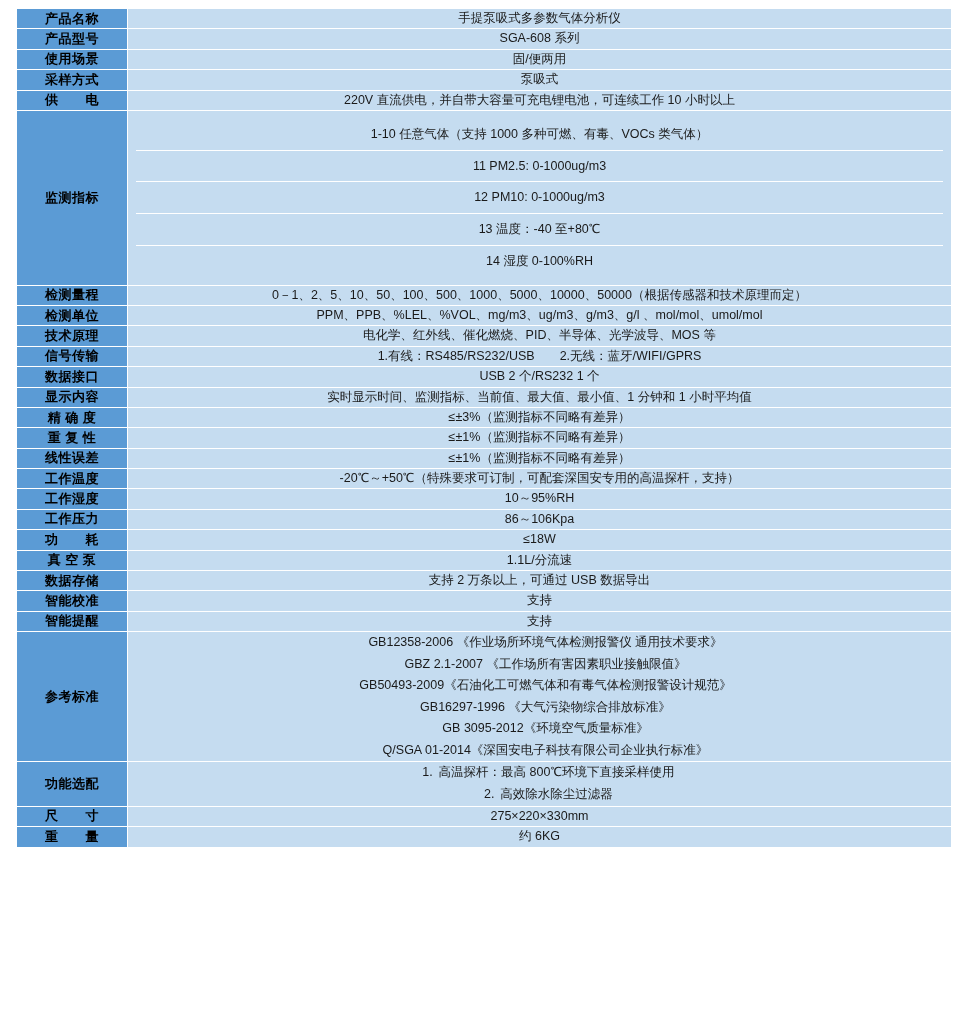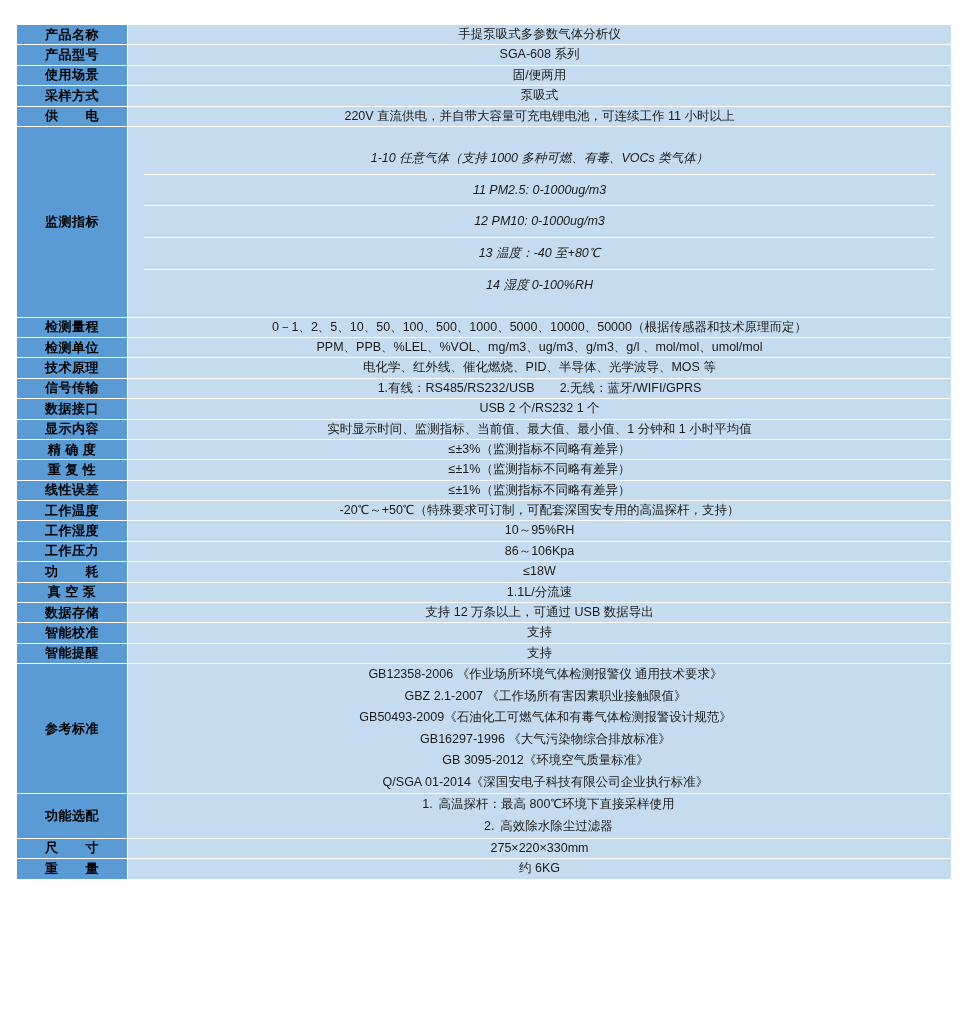--- a/index.html
+++ b/index.html
@@ -7,21 +7,21 @@
     padding: 0;
     background: #ffffff;
   }
   body {
     font-family: "Liberation Sans", sans-serif;
     width: 968px;
   }
   table.spec {
     border-collapse: collapse;
     width: 936px;
-    margin: 24px 16px 0 16px;
+    margin: 8px 16px 0 16px;
     table-layout: fixed;
   }
   table.spec td {
     border: 1px solid #ffffff;
     padding: 0;
     vertical-align: middle;
   }
   td.label {
     width: 110px;
     background: #5b9bd5;
@@ -34,22 +34,21 @@
   }
   td.value {
     background: #c5dcf0;
     color: #1a1a1a;
     font-size: 12.5px;
     padding: 6px 8px;
     line-height: 1.55;
     text-align: center;
   }
   td.value.multi {
-    padding: 16px;
-    font-style: italic;
+    padding: 8px;
   }
   .sub-row {
     padding: 6px 8px;
     border-bottom: 1px solid #ffffff;
     font-size: 12.5px;
     line-height: 1.5;
   }
   .sub-row:last-child {
     border-bottom: none;
   }
@@ -90,21 +89,21 @@
       <td class="value">固/便两用</td>
     </tr>
 
     <tr>
       <td class="label">采样方式</td>
       <td class="value">泵吸式</td>
     </tr>
 
     <tr>
       <td class="label">供　　电</td>
-      <td class="value">220V 直流供电，并自带大容量可充电锂电池，可连续工作 11 小时以上</td>
+      <td class="value">220V 直流供电，并自带大容量可充电锂电池，可连续工作 10 小时以上</td>
     </tr>
 
     <tr>
       <td class="label">监测指标</td>
       <td class="value multi">
         <div class="sub-row">1-10 任意气体（支持 1000 多种可燃、有毒、VOCs 类气体）</div>
         <div class="sub-row">11 PM2.5: 0-1000ug/m3</div>
         <div class="sub-row">12 PM10: 0-1000ug/m3</div>
         <div class="sub-row">13 温度：-40 至+80℃</div>
         <div class="sub-row">14 湿度 0-100%RH</div>
@@ -178,21 +177,21 @@
       <td class="value">≤18W</td>
     </tr>
 
     <tr>
       <td class="label">真  空  泵</td>
       <td class="value">1.1L/分流速</td>
     </tr>
 
     <tr>
       <td class="label">数据存储</td>
-      <td class="value">支持 12 万条以上，可通过 USB 数据导出</td>
+      <td class="value">支持 2 万条以上，可通过 USB 数据导出</td>
     </tr>
 
     <tr>
       <td class="label">智能校准</td>
       <td class="value">支持</td>
     </tr>
 
     <tr>
       <td class="label">智能提醒</td>
       <td class="value">支持</td>

